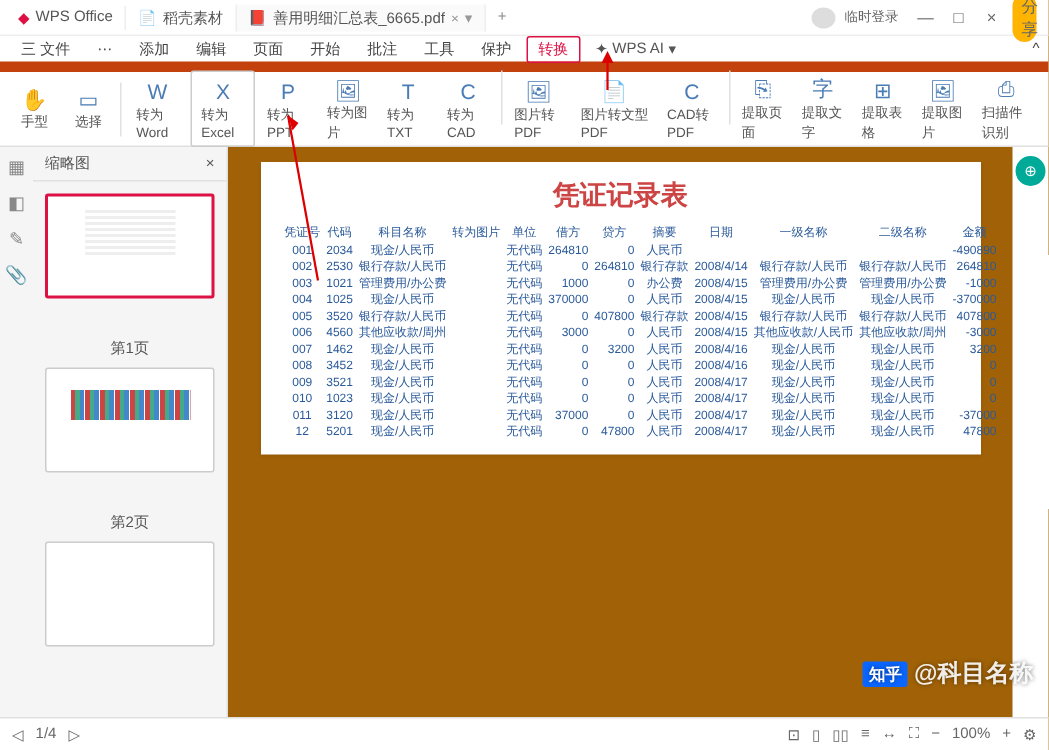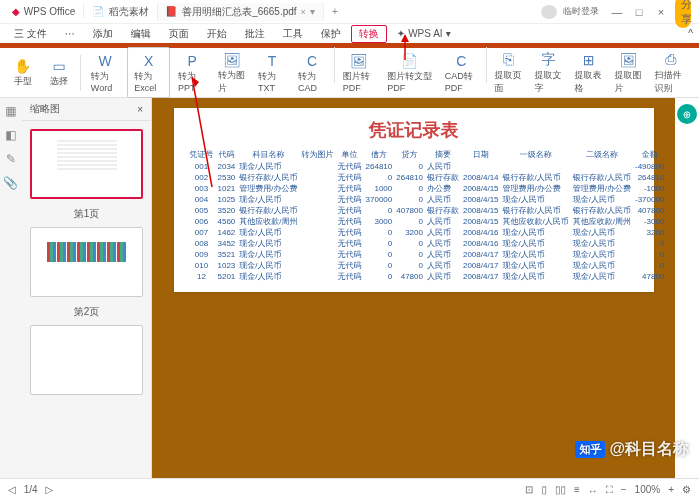--- a/index.html
+++ b/index.html
@@ -6,47 +6,47 @@
 body{width:699px;height:500px;background:#fff;overflow:hidden;position:relative;font-size:10px}
 .titlebar{height:24px;background:#fff;display:flex;align-items:center;border-bottom:1px solid #eee;padding:0 4px}
 .tab{display:flex;align-items:center;padding:2px 8px;font-size:10px;color:#555;gap:4px;border-right:1px solid #eee}
 .tab.active{background:#fafafa}
 .tab-close{color:#999;font-size:9px;cursor:pointer}
 .add-tab{padding:2px 8px;color:#888;cursor:pointer}
 .win-ctrl{margin-left:auto;display:flex;gap:6px;align-items:center;padding-right:4px}
 .win-ctrl span{width:16px;text-align:center;color:#666;cursor:pointer;font-size:11px}
 .avatar{width:14px;height:14px;border-radius:50%;background:#ddd}
 .vip{background:#ffb400;color:#fff;padding:1px 6px;border-radius:8px;font-size:9px}
-.menubar{height:24px;display:flex;align-items:center;padding:0 6px;font-size:10px;color:#444;gap:2px;border-bottom:5px solid #c2410c}
+.menubar{height:24px;display:flex;align-items:center;padding:0 6px;font-size:10px;color:#444;gap:2px;border-bottom:7px solid #c2410c}
 .menu-item{padding:2px 8px;cursor:pointer}
 .menu-item.hl{color:#d14;border:1px solid #d14;border-radius:2px;padding:1px 7px}
 .wps-ai{color:#555;display:flex;align-items:center;gap:3px}
 .toolbar{height:50px;background:#fff;display:flex;align-items:center;padding:4px 8px;gap:6px;border-bottom:1px solid #e0e0e0}
 .tool-btn{display:flex;flex-direction:column;align-items:center;justify-content:center;padding:2px 4px;font-size:9px;color:#555;cursor:pointer;min-width:36px}
 .tool-btn.sm{font-size:9px;min-width:30px}
 .tool-btn.boxed{border:1px solid #ccc;border-radius:2px;padding:4px 6px}
 .tool-ico{width:18px;height:18px;display:flex;align-items:center;justify-content:center;color:#4a7cb5;font-size:14px}
 .sep{width:1px;height:36px;background:#e0e0e0}
 .workspace{display:flex;height:380px}
 .sidebar-left{width:22px;background:#f5f5f5;display:flex;flex-direction:column;align-items:center;padding-top:6px;gap:10px}
 .sidebar-left span{color:#888;cursor:pointer;font-size:12px}
 .thumbs{width:130px;background:#f5f5f5;border-right:1px solid #e0e0e0;display:flex;flex-direction:column}
 .thumbs-hdr{display:flex;align-items:center;justify-content:space-between;padding:4px 8px;font-size:10px;color:#555;border-bottom:1px solid #e0e0e0}
 .thumbs-body{padding:8px;overflow:auto;display:flex;flex-direction:column;gap:6px}
 .thumb{background:#fff;border:1px solid #ccc;height:70px;border-radius:2px;padding:4px;position:relative}
 .thumb.sel{border:2px solid #d14}
 .thumb-content{width:100%;height:40px;display:flex;align-items:center;justify-content:center}
-.thumb-label{text-align:center;font-size:10px;color:#555;margin-top:2px}
+.thumb-label{text-align:center;font-size:10px;color:#555;margin-top:20px}
 .main-view{flex:1;background:#a16207;padding:10px;overflow:auto;position:relative}
 .page{background:#fff;margin:0 auto;padding:10px 14px;box-shadow:0 1px 3px rgba(0,0,0,.1);width:480px}
 .page-title{text-align:center;color:#c44;font-size:18px;font-weight:bold;margin-bottom:6px}
 .tbl{width:100%;border-collapse:collapse;font-size:8px}
 .tbl th{color:#2a5a9a;text-align:center;padding:1px 2px;font-weight:normal;white-space:nowrap}
 .tbl td{color:#2a5a9a;text-align:right;padding:0 2px;white-space:nowrap;font-size:8px}
-.tbl td.l{text-align:left}
+.tbl td.l{text-align:center}
 .tbl td.c{text-align:center}
 .sidebar-right{width:24px;display:flex;flex-direction:column;align-items:center;padding-top:6px}
 .fab{width:20px;height:20px;border-radius:50%;background:#0a9;color:#fff;display:flex;align-items:center;justify-content:center;cursor:pointer;font-size:10px}
 .statusbar{position:absolute;bottom:0;left:0;right:0;height:22px;background:#fff;border-top:1px solid #e0e0e0;display:flex;align-items:center;padding:0 8px;font-size:10px;color:#666;gap:8px}
 .statusbar .spacer{flex:1}
 .arrow{position:absolute;pointer-events:none;z-index:100}
 .arrow1{left:187px;top:72px;width:30px;height:120px}
 .arrow1 svg{width:100%;height:100%}
 .arrow2{left:395px;top:32px;width:20px;height:30px}
 .watermark{position:absolute;right:10px;bottom:40px;color:rgba(255,255,255,.9);font-size:16px;font-weight:bold;text-shadow:0 0 3px rgba(0,0,0,.5);display:flex;align-items:center;gap:4px}
@@ -358,20 +358,34 @@
               <td class="c">无代码</td>
               <td>0</td>
               <td>0</td>
               <td class="l">人民币</td>
               <td class="c">2008/4/17</td>
               <td class="l">现金/人民币</td>
               <td class="l">现金/人民币</td>
               <td>0</td>
             </tr>
             <tr>
+              <td class="c">011</td>
+              <td class="c">3120</td>
+              <td class="l">现金/人民币</td>
+              <td></td>
+              <td class="c">无代码</td>
+              <td>37000</td>
+              <td>0</td>
+              <td class="l">人民币</td>
+              <td class="c">2008/4/17</td>
+              <td class="l">现金/人民币</td>
+              <td class="l">现金/人民币</td>
+              <td>-37000</td>
+            </tr>
+            <tr>
               <td class="c">12</td>
               <td class="c">5201</td>
               <td class="l">现金/人民币</td>
               <td></td>
               <td class="c">无代码</td>
               <td>0</td>
               <td>47800</td>
               <td class="l">人民币</td>
               <td class="c">2008/4/17</td>
               <td class="l">现金/人民币</td>

